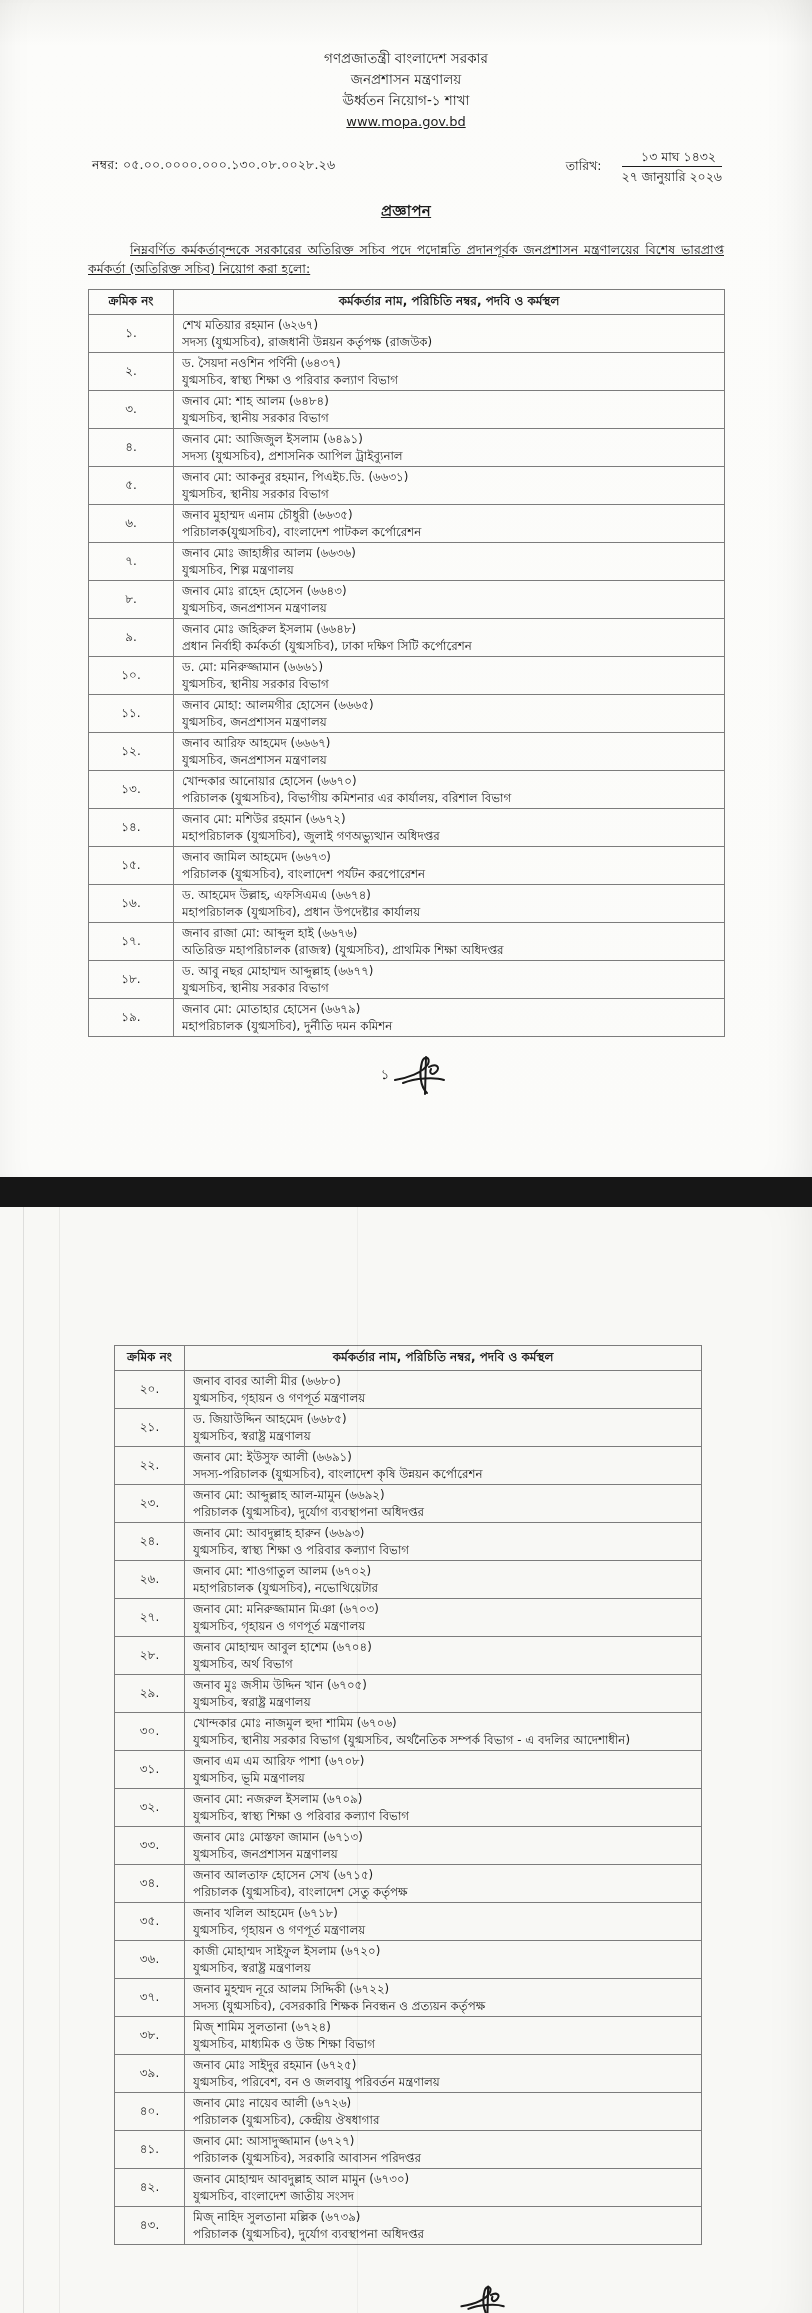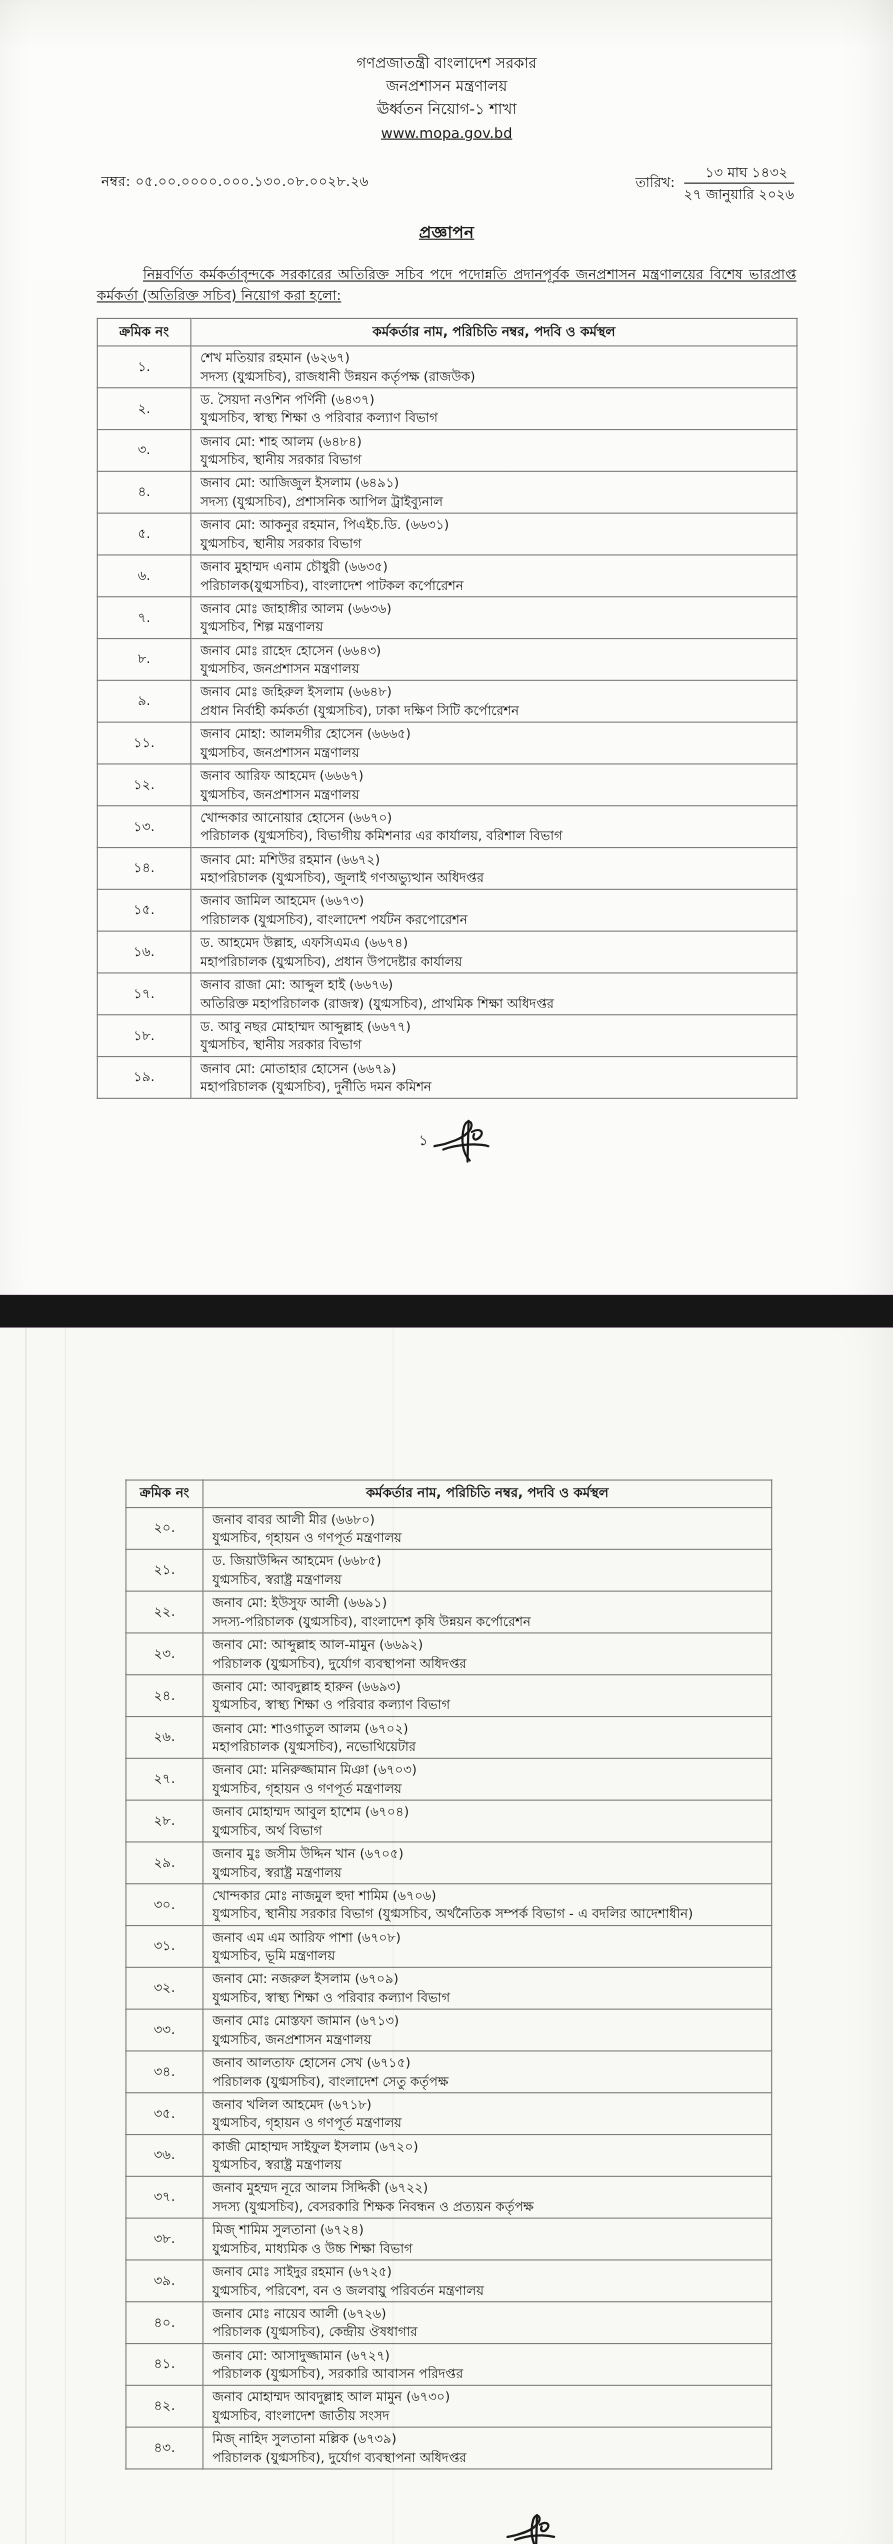--- a/index.html
+++ b/index.html
@@ -8,21 +8,21 @@
     background:#e7e7e5;
     font-family:"DejaVu Sans", sans-serif;
     color:#1c1c1c;
     -webkit-font-smoothing:antialiased;
   }
   .canvas{
     position:relative;
     width:812px;
     height:2313px;
     overflow:hidden;
-    background:#f0abfc;
+    background:#d946ef;
   }
   
   .page{
     position:relative;
     width:812px;
     box-sizing:border-box;
     overflow:hidden;
   }
   .page1{
     height:1177px;
@@ -62,21 +62,21 @@
     line-height:21px;
   }
   .memo-row{
     display:flex;
     justify-content:space-between;
     align-items:flex-start;
     margin:16px 90px 0 92px;
     font-size:12.5px;
   }
   .memo-no{padding-top:8px;letter-spacing:.2px;}
-  .date-block{display:flex;align-items:center;gap:8px;}
+  .date-block{display:flex;align-items:center;gap:20px;}
   .date-stack{display:inline-block;text-align:right;font-size:12.5px;line-height:17px;}
   .date-top{display:block;padding:0 6px 1px 6px;border-bottom:1.4px solid #1c1c1c;}
   .date-bottom{display:block;padding-top:1px;}
 
   .doc-title{
     margin:14px 0 16px 0;
     text-align:center;
     font-size:15px;
     font-weight:bold;
     text-decoration:underline;
@@ -257,20 +257,27 @@
           </tr>
 
           <tr class="official-row">
             <td class="cell-serial">৯.</td>
             <td class="cell-details">
               <div class="official-name">জনাব মোঃ জহিরুল ইসলাম (৬৬৪৮)</div>
               <div class="official-designation">প্রধান নির্বাহী কর্মকর্তা (যুগ্মসচিব), ঢাকা দক্ষিণ সিটি কর্পোরেশন</div>
             </td>
           </tr>
 
+          <tr class="official-row">
+            <td class="cell-serial">১০.</td>
+            <td class="cell-details">
+              <div class="official-name">ড. মো: মনিরুজ্জামান (৬৬৬১)</div>
+              <div class="official-designation">যুগ্মসচিব, স্থানীয় সরকার বিভাগ</div>
+            </td>
+          </tr>
 
           <tr class="official-row">
             <td class="cell-serial">১১.</td>
             <td class="cell-details">
               <div class="official-name">জনাব মোহা: আলমগীর হোসেন (৬৬৬৫)</div>
               <div class="official-designation">যুগ্মসচিব, জনপ্রশাসন মন্ত্রণালয়</div>
             </td>
           </tr>
 
           <tr class="official-row">

